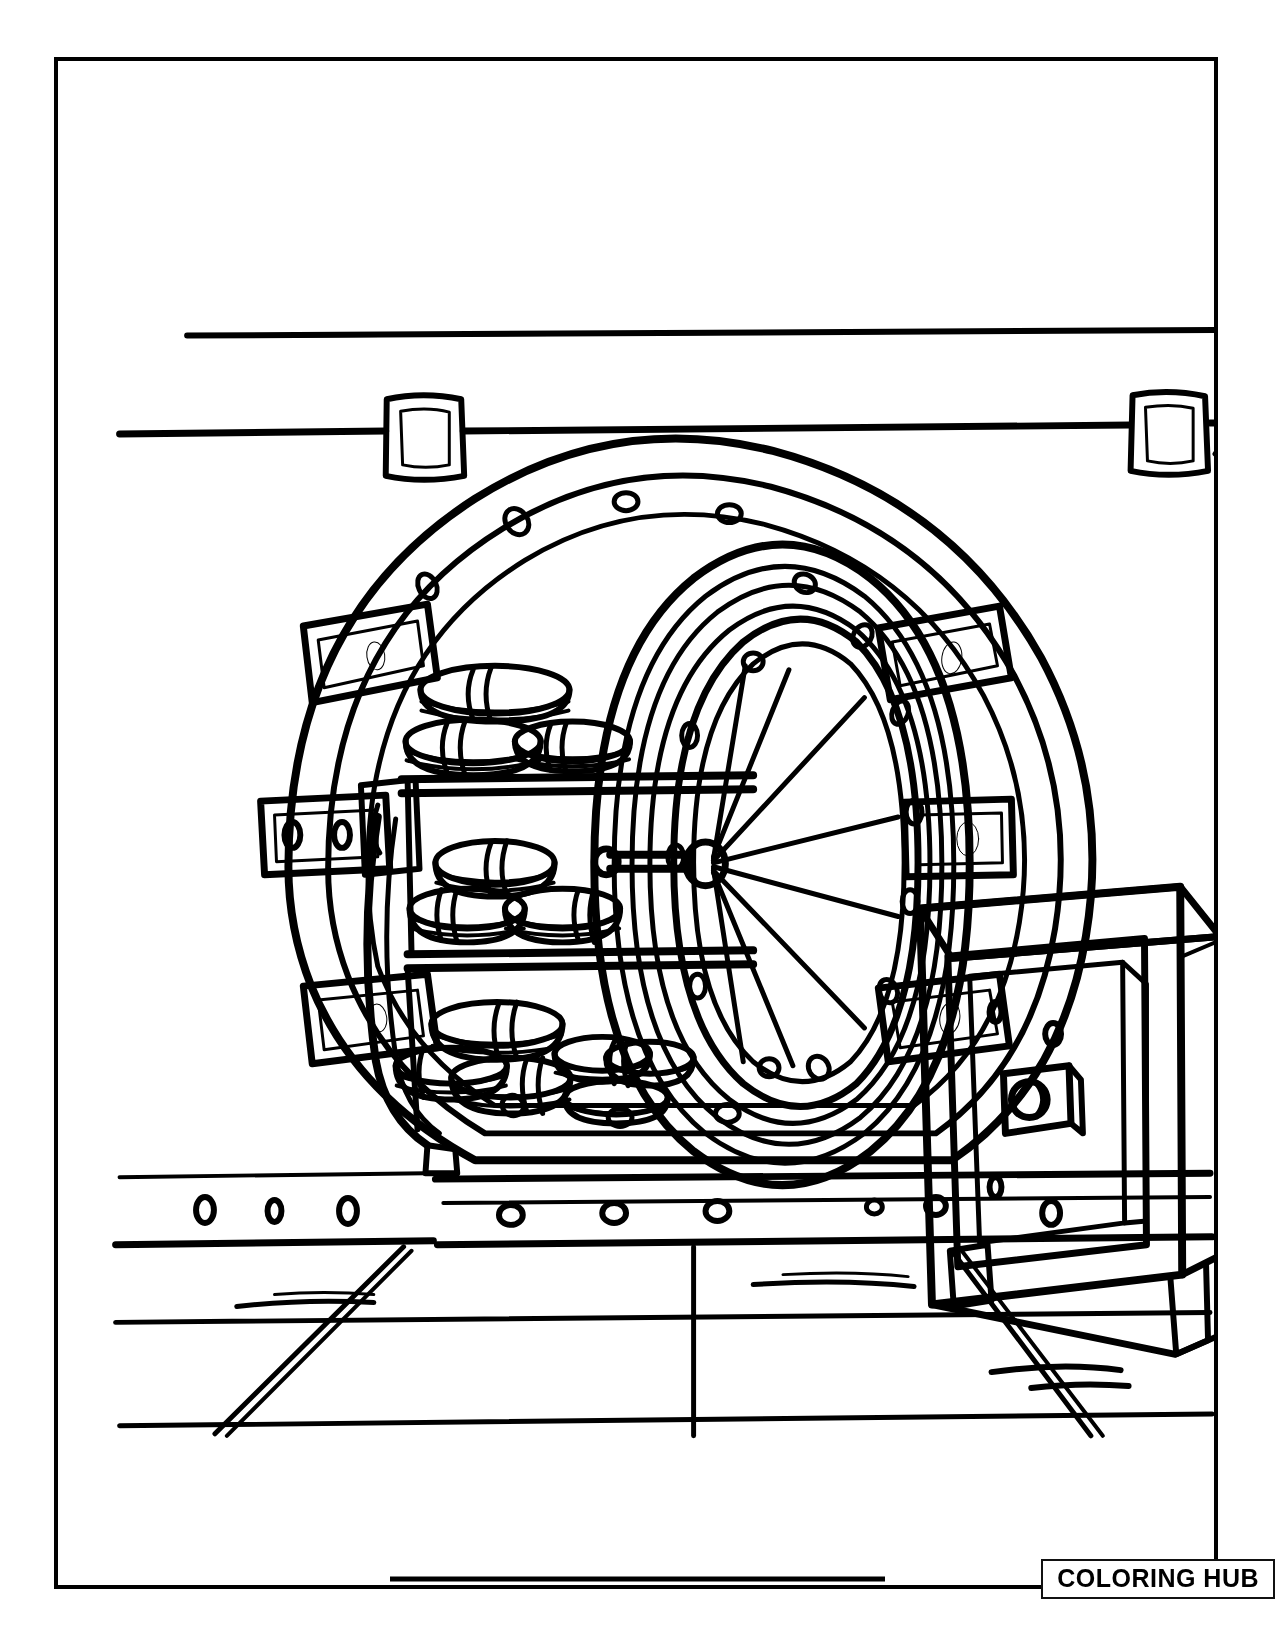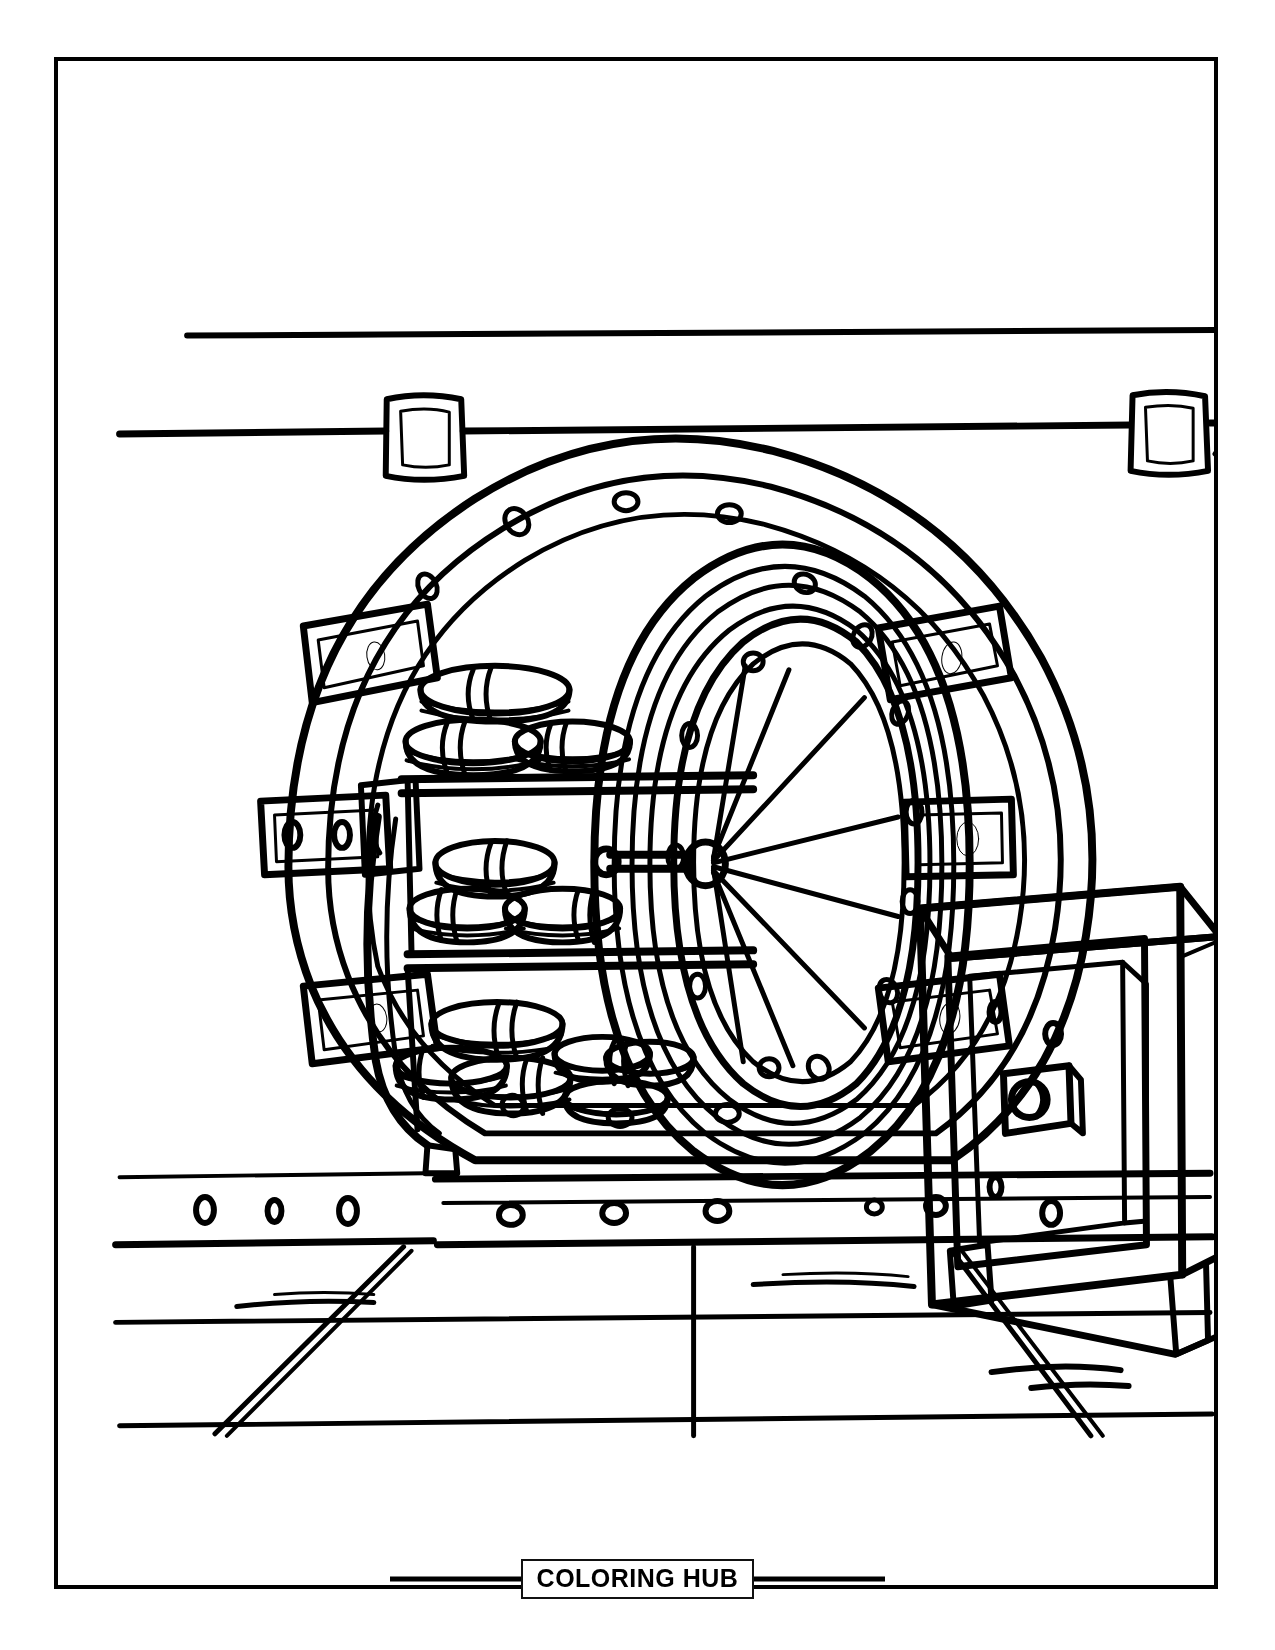--- a/index.html
+++ b/index.html
@@ -40,21 +40,21 @@
     display: block;
   }
   .footer {
     position: absolute;
     left: 0;
     top: 1556px;
     width: 1275px;
     height: 46px;
     display: flex;
     align-items: center;
-    justify-content: center;
+    justify-content: flex-end;
   }
   .footer-rule {
     position: absolute;
     left: 390px;
     right: 390px;
     top: 50%;
     height: 5px;
     background: #000000;
     transform: translateY(-50%);
   }

